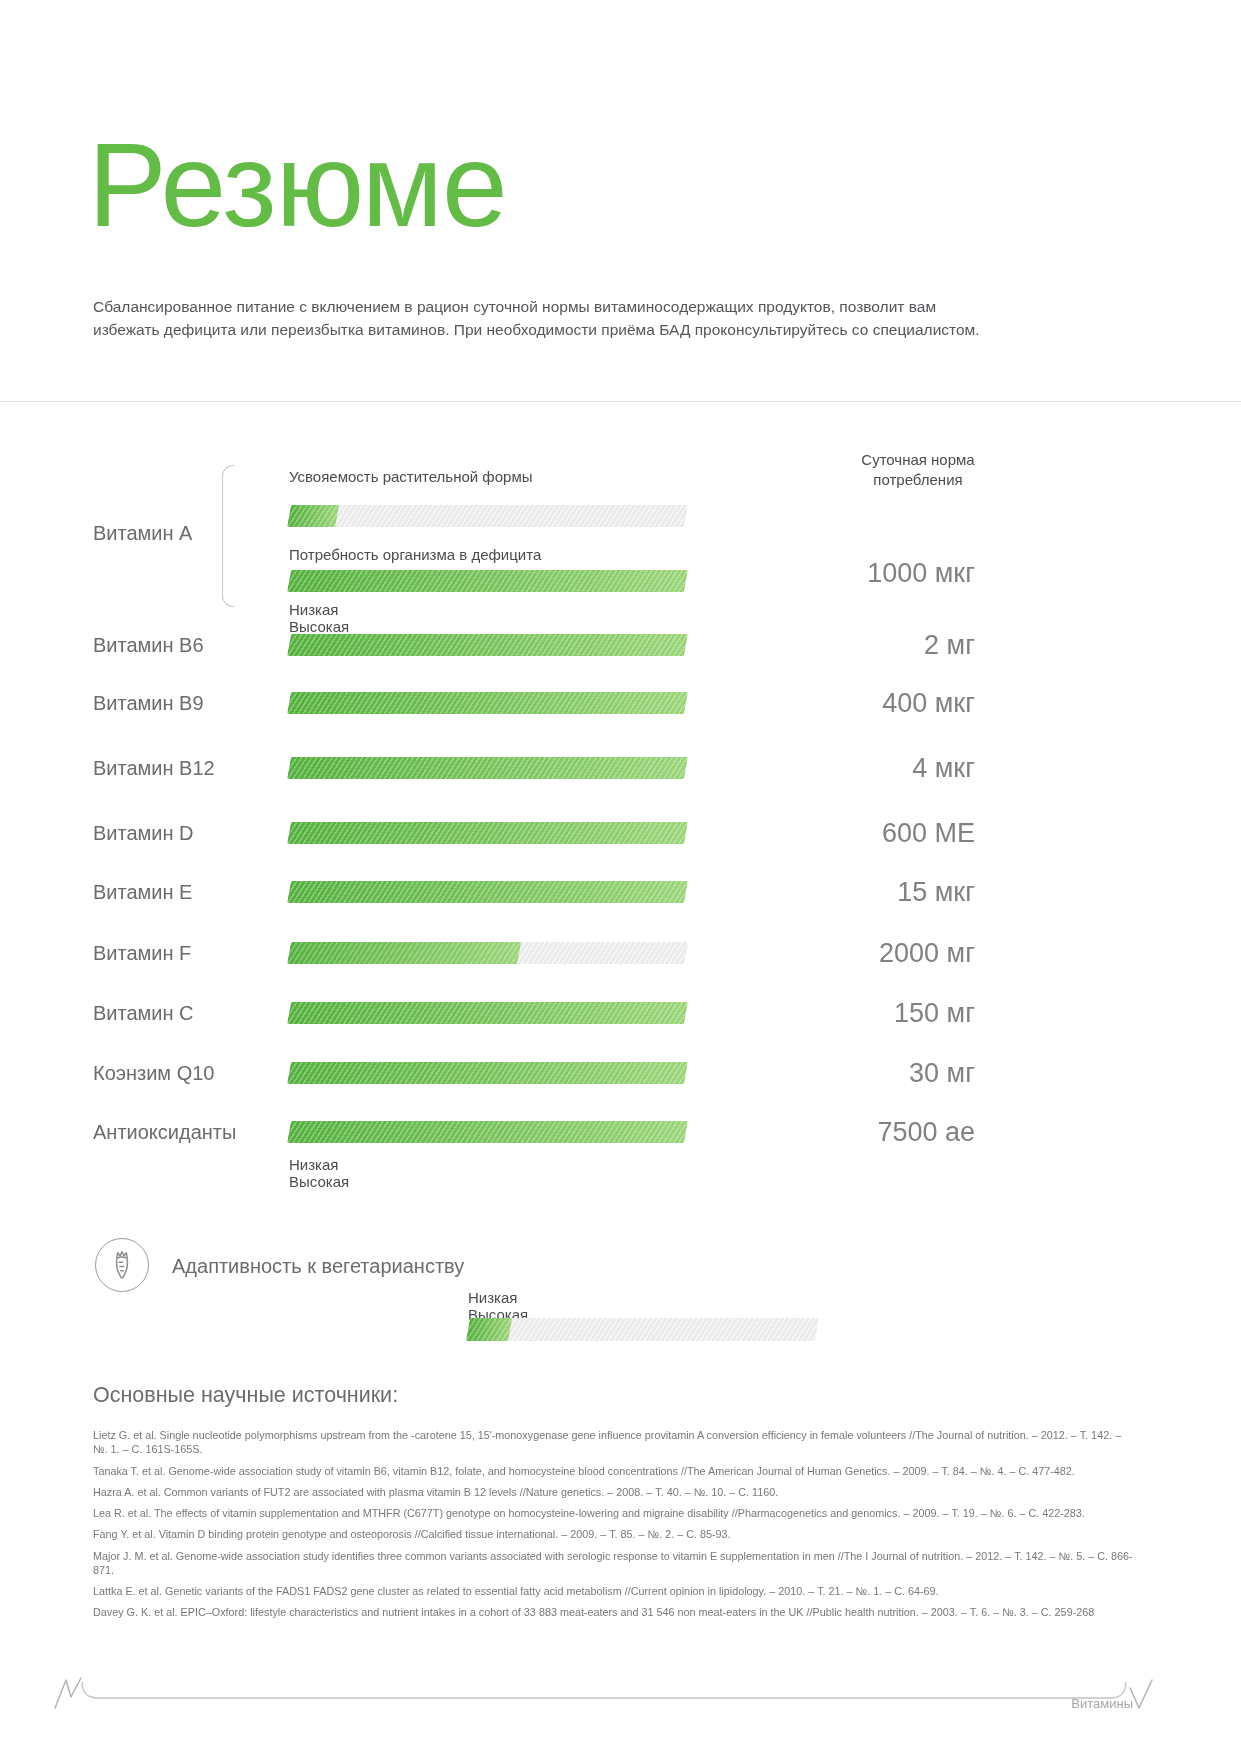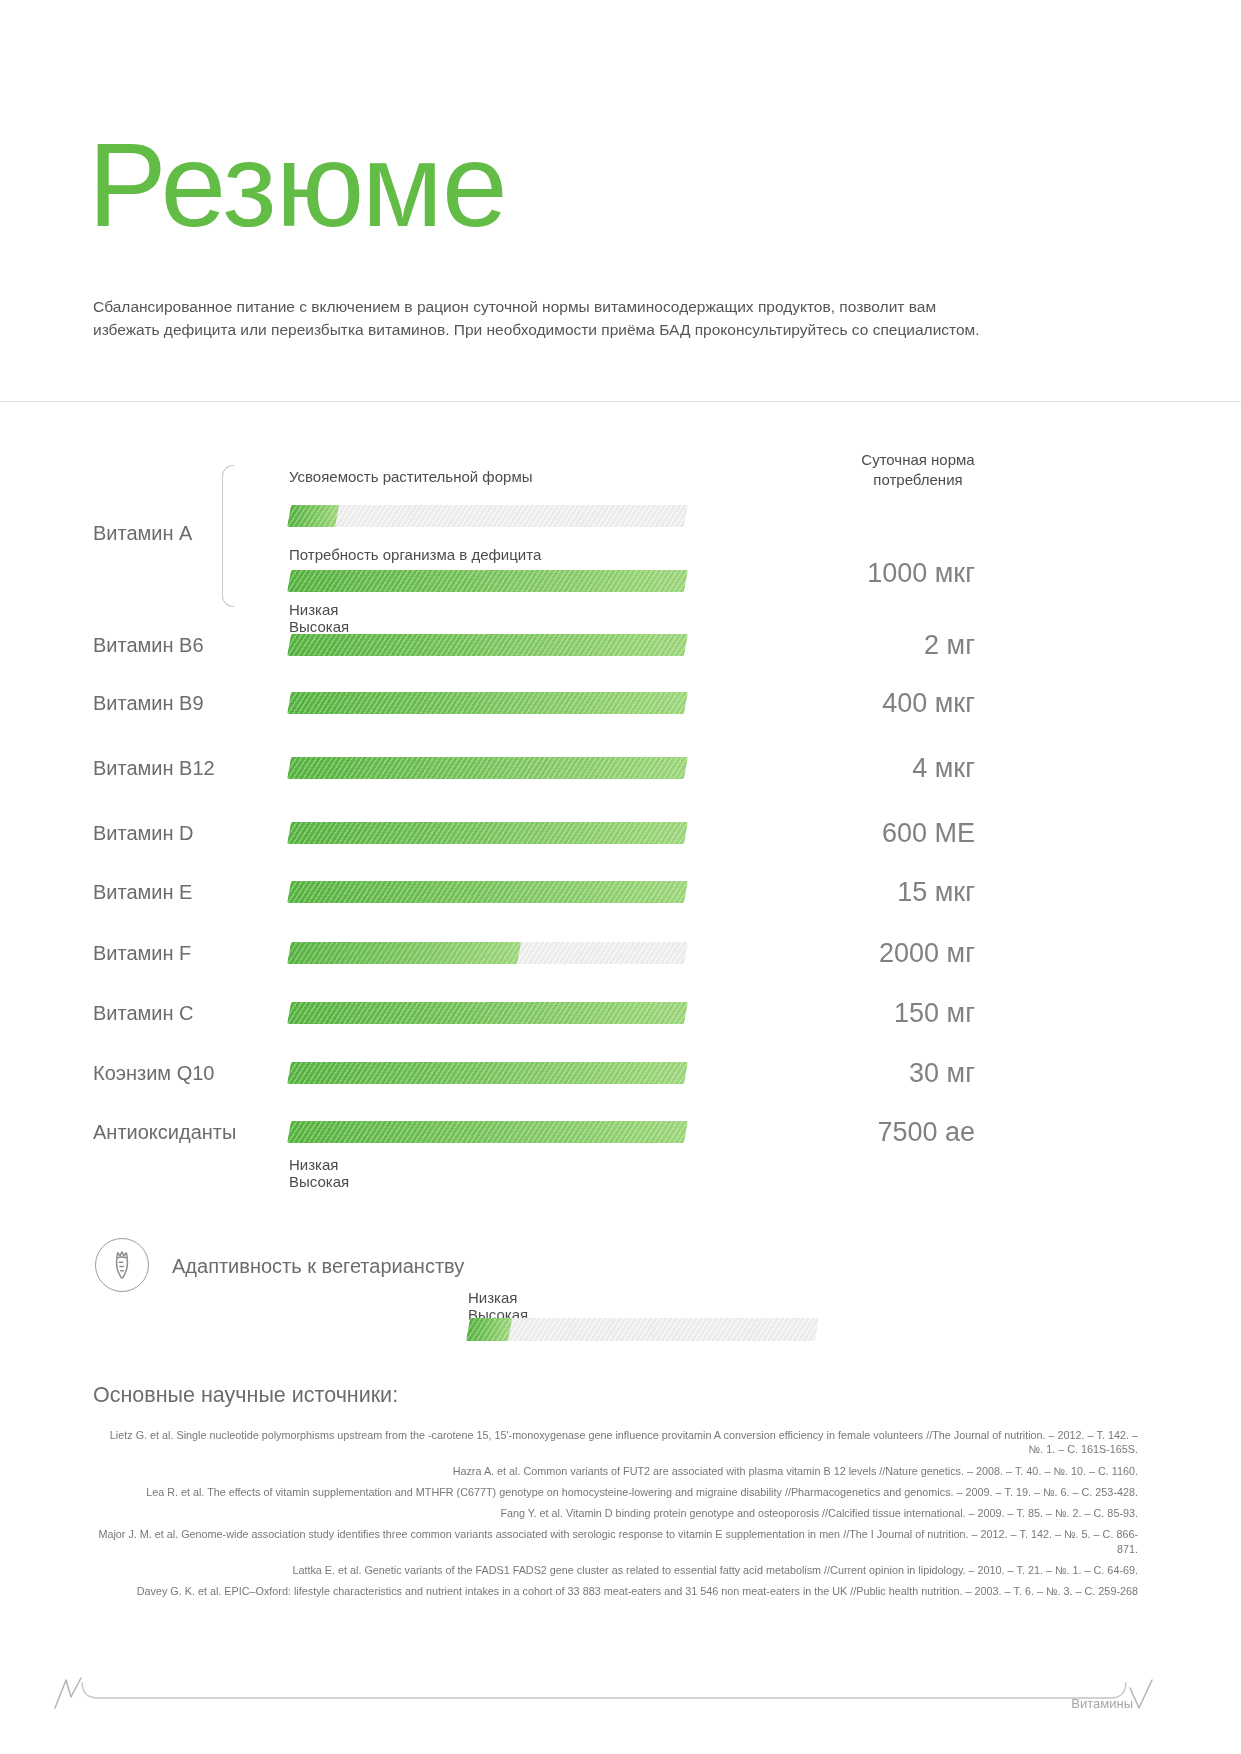--- a/index.html
+++ b/index.html
@@ -64,21 +64,21 @@
   }
   .adapt-heading{
     position:absolute;left:172px;top:1255px;font-size:20px;color:#6b6c6f;
   }
 
   .sources-heading{
     position:absolute;left:93px;top:1383px;margin:0;
     font-size:21.5px;font-weight:400;color:#6b6c6f;
   }
   .refs{position:absolute;left:93px;top:1428px;width:1045px;}
-  .refs p{margin:0 0 7px;font-size:10.8px;line-height:1.32;color:#77787b;text-align:right;}
+  .refs p{margin:0 0 7px;font-size:10.8px;line-height:1.32;color:#77787b;}
 
   .footer-decor{position:absolute;left:52px;top:1676px;}
   .page-number{
     position:absolute;left:0;width:1241px;top:1692px;text-align:center;
     font-size:22px;color:#97989b;
   }
   .footer-section{
     position:absolute;right:108px;top:1696px;font-size:13px;color:#a5a6a8;
   }
 </style>
@@ -184,22 +184,23 @@
     <span>Низкая</span>
     <span>Высокая</span>
   </div>
   <div class="bar bar-adapt" style="top:1318px">
     <div class="fill" style="width: 12%;"></div>
   </div>
 
   <h2 class="sources-heading">Основные научные источники:</h2>
   <div class="refs">
     <p>Lietz G. et al. Single nucleotide polymorphisms upstream from the -carotene 15, 15'-monoxygenase gene influence provitamin A conversion efficiency in female volunteers //The Journal of nutrition. – 2012. – Т. 142. – №. 1. – С. 161S-165S.</p>
+    <p>Tanaka T. et al. Genome-wide association study of vitamin B6, vitamin B12, folate, and homocysteine blood concentrations //The American Journal of Human Genetics. – 2009. – Т. 84. – №. 4. – С. 477-482.</p>
     <p>Hazra A. et al. Common variants of FUT2 are associated with plasma vitamin B 12 levels //Nature genetics. – 2008. – Т. 40. – №. 10. – С. 1160.</p>
-    <p>Lea R. et al. The effects of vitamin supplementation and MTHFR (C677T) genotype on homocysteine-lowering and migraine disability //Pharmacogenetics and genomics. – 2009. – Т. 19. – №. 6. – С. 253-428.</p>
+    <p>Lea R. et al. The effects of vitamin supplementation and MTHFR (C677T) genotype on homocysteine-lowering and migraine disability //Pharmacogenetics and genomics. – 2009. – Т. 19. – №. 6. – С. 422-283.</p>
     <p>Fang Y. et al. Vitamin D binding protein genotype and osteoporosis //Calcified tissue international. – 2009. – Т. 85. – №. 2. – С. 85-93.</p>
     <p>Major J. M. et al. Genome-wide association study identifies three common variants associated with serologic response to vitamin E supplementation in men //The I Journal of nutrition. – 2012. – Т. 142. – №. 5. – С.  866-871.</p>
     <p>Lattka E. et al. Genetic variants of the FADS1 FADS2 gene cluster as related to essential fatty acid metabolism //Current opinion in lipidology. – 2010. – Т. 21. – №. 1. – С. 64-69.</p>
     <p>Davey G. K. et al. EPIC–Oxford: lifestyle characteristics and nutrient intakes in a cohort of 33 883 meat-eaters and 31 546 non meat-eaters in the UK //Public health nutrition. – 2003. – Т. 6. – №. 3. – С. 259-268</p>
   </div>
 
   <svg class="footer-decor" width="1130" height="42" viewBox="0 0 1130 42" fill="none">
     <path d="M30 6 Q30 22 46 22 L1058 22 Q1074 22 1074 6" stroke="#c3c3c4" stroke-width="1.3"></path>
     <path d="M3 32 L14 4 L19 21 L29 2" stroke="#b4b4b6" stroke-width="1.5" stroke-linecap="round" stroke-linejoin="round"></path>
     <path d="M1078 12 L1087 32 L1100 4" stroke="#b4b4b6" stroke-width="1.5" stroke-linecap="round" stroke-linejoin="round"></path>

